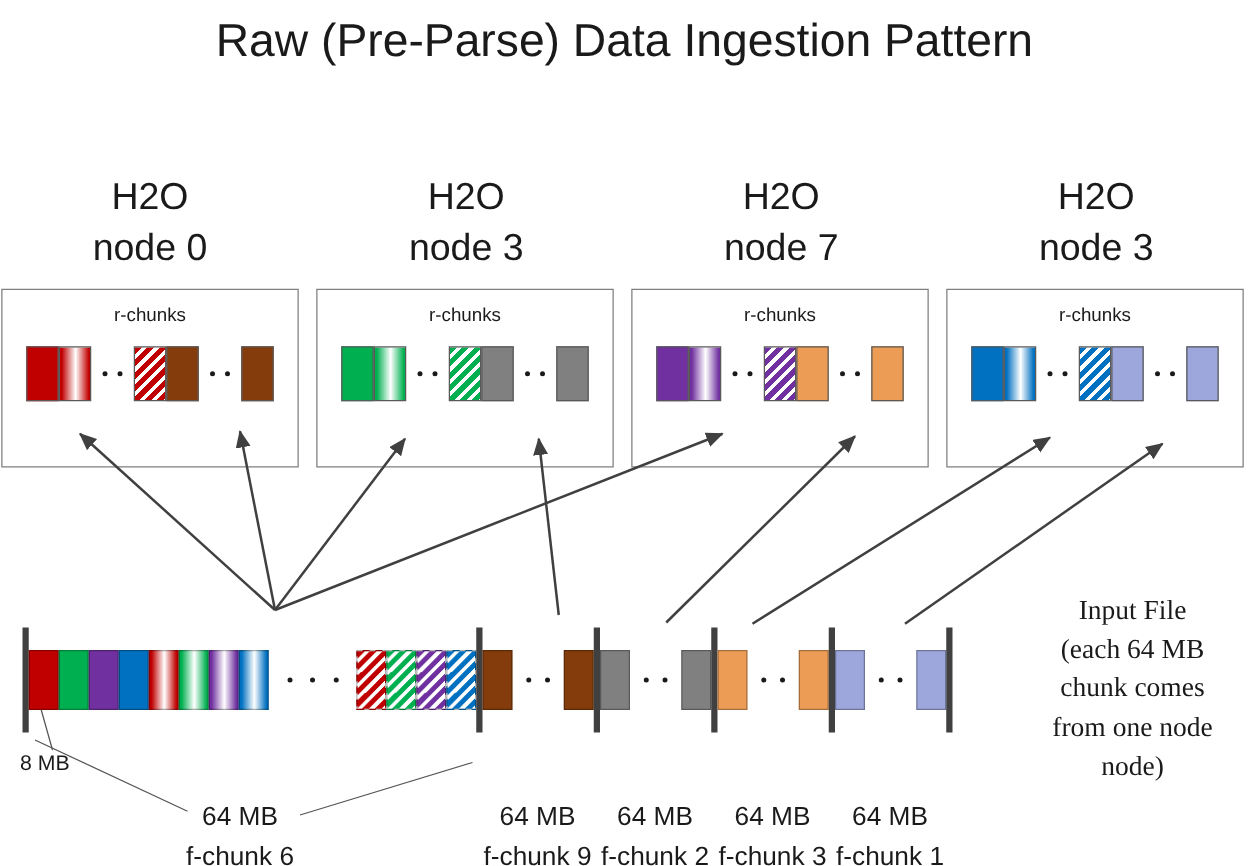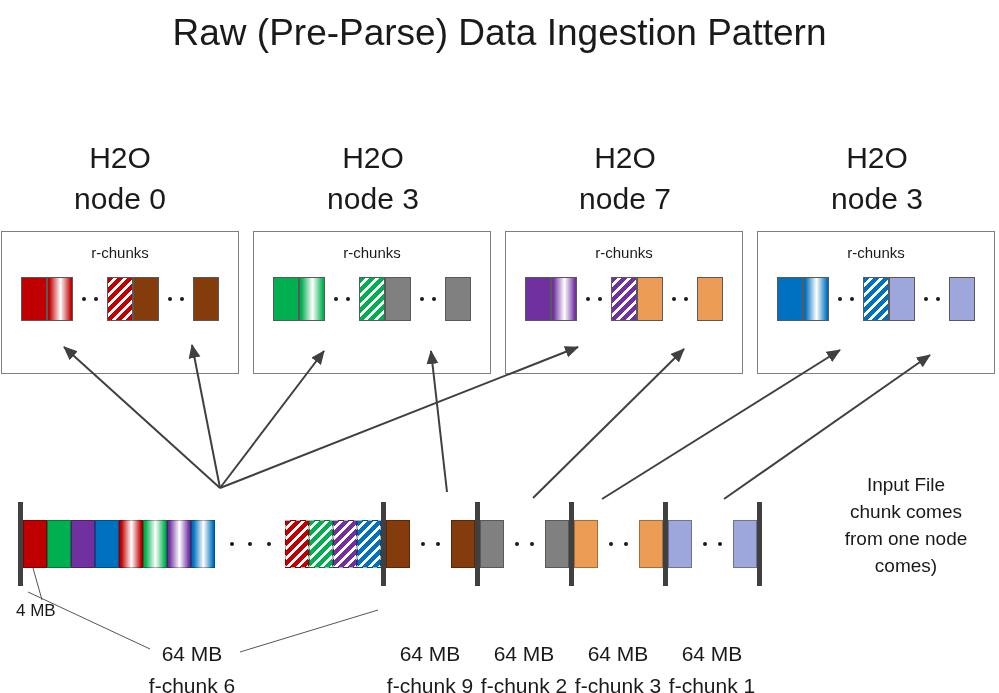--- a/index.html
+++ b/index.html
@@ -15,21 +15,21 @@
   .blk{width:26px;height:44px;border:1px solid #595959;box-sizing:border-box;flex:0 0 auto;}
   .strip-blk{width:24px;height:48px;border:1px solid rgba(0,0,0,0.30);box-sizing:border-box;flex:0 0 auto;}
   .dots{display:flex;justify-content:space-evenly;align-items:center;flex:0 0 auto;}
   .dot{width:4px;height:4px;border-radius:50%;background:#1a1a1a;}
   .bar{width:5px;height:84px;background:#404040;flex:0 0 auto;}
   #file-strip{position:absolute;left:18px;top:502px;display:flex;align-items:center;}
   .mb4{position:absolute;left:16px;top:601px;font-size:17px;}
   .fchunk-label{position:absolute;top:638px;transform:translateX(-50%);text-align:center;
                 font-size:21px;line-height:1.5;white-space:nowrap;}
   .hdfs-note{position:absolute;left:818px;top:472px;width:176px;text-align:center;
-             font-size:19px;line-height:1.42;}
+             font-size:22px;line-height:1.42;font-family:Liberation Serif, serif;}
   svg.overlay{position:absolute;left:0;top:0;pointer-events:none;}
 </style>
 </head>
 <body>
 
 <div id="canvas">
 
   <div class="title">Raw (Pre-Parse) Data Ingestion Pattern</div>
 
   <div id="headers">
@@ -191,21 +191,21 @@
       <div class="bar"></div>
       <div class="strip-blk" style="background: rgb(157, 167, 219);"></div>
       <div class="dots" style="width: 41px;">
         <span class="dot"></span>
         <span class="dot"></span>
       </div>
       <div class="strip-blk" style="background: rgb(157, 167, 219);"></div>
       <div class="bar"></div>
     </div>
 
-  <div class="mb4">4 MB</div>
+  <div class="mb4">8 MB</div>
 
   <div id="fchunk-labels">
       <div class="fchunk-label" style="left: 192px;">
         <div>64 MB</div>
         <div>f-chunk 6</div>
       </div>
       <div class="fchunk-label" style="left: 430px;">
         <div>64 MB</div>
         <div>f-chunk 9</div>
       </div>
@@ -218,18 +218,19 @@
         <div>f-chunk 3</div>
       </div>
       <div class="fchunk-label" style="left: 712px;">
         <div>64 MB</div>
         <div>f-chunk 1</div>
       </div>
     </div>
 
   <div class="hdfs-note" id="hdfs-note">
       <div>Input File</div>
+      <div>(each 64 MB</div>
       <div>chunk comes</div>
       <div>from one node</div>
-      <div>comes)</div>
+      <div>node)</div>
     </div>
 
 </div>
 
 </body></html>

